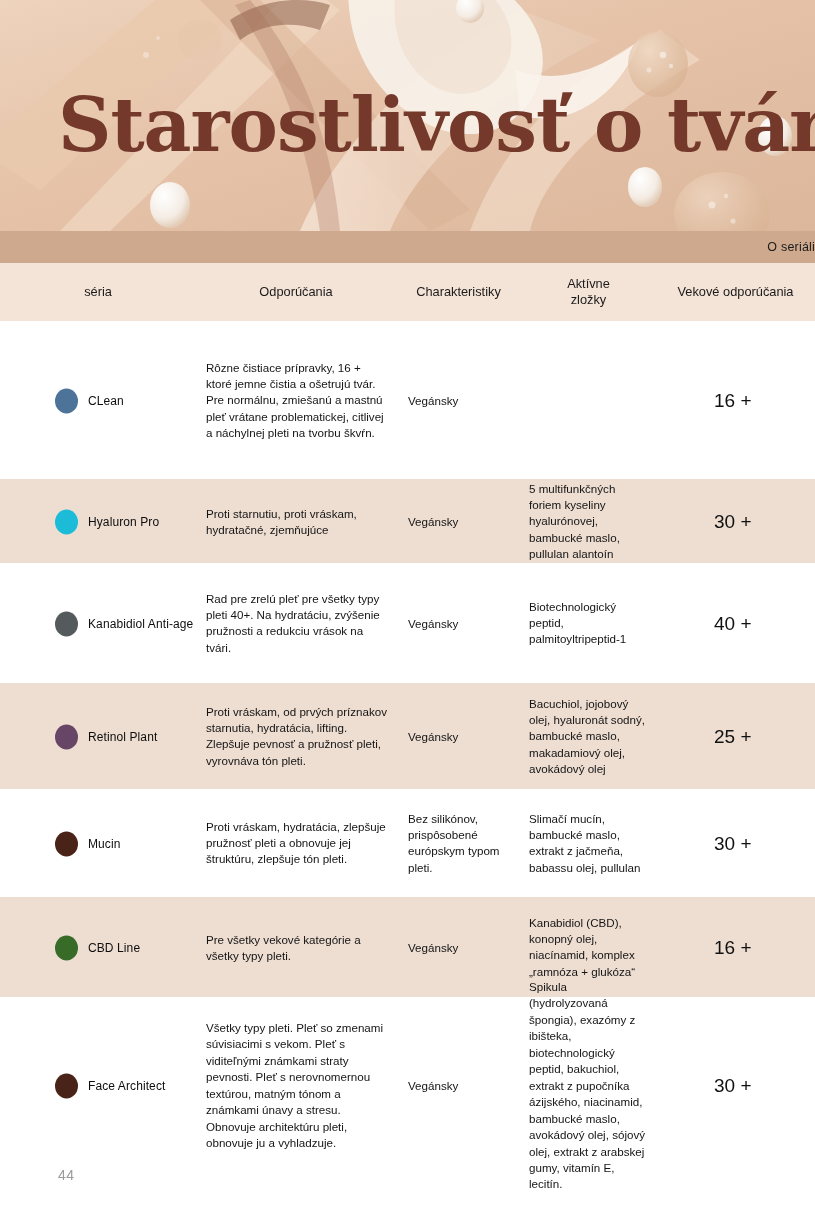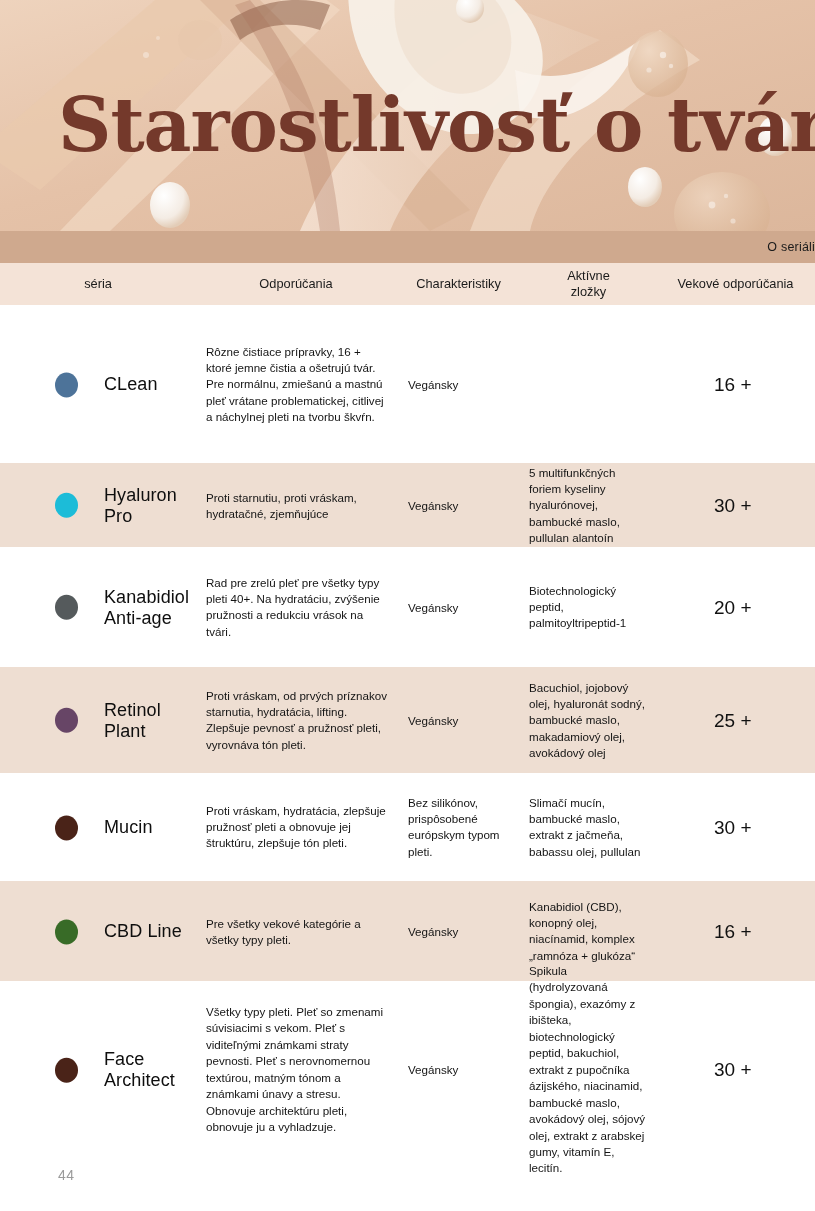--- a/index.html
+++ b/index.html
@@ -38,21 +38,21 @@
     background: #cfa98e;
     display: flex; align-items: center; justify-content: flex-end;
   }
   .band-label {
     font-size: 12.5px; color: #1b1b1b; letter-spacing: .2px;
   }
 
   
   .thead {
     background: #f4e3d7;
-    height: 42px;
+    height: 58px;
     position: relative;
   }
   .row {
     position: relative;
     width: 815px;
     border-top: 1px solid rgba(255,255,255,0);
   }
   .row.odd  { background: #ffffff; }
   .row.even { background: #eeded2; }
 
@@ -84,25 +84,24 @@
   .cell.series-cell {
     display: flex; align-items: center; gap: 10px;
     padding-left: 55px;
   }
   .dot {
     width: 23px; height: 25px;
     border-radius: 50%;
     flex: 0 0 auto;
   }
   .series-name {
-    font-size: 18px;
+    font-size: 12px;
     color: #0e0e0e;
     line-height: 1.18;
     letter-spacing: .1px;
-    margin-left: 16px;
   }
   .cell.rec  { padding-left: 10px; padding-right: 8px; }
   .cell.char { text-align: left; padding-left: 12px; padding-right: 6px; }
   .cell.act  { text-align: left; padding-left: 8px; padding-right: 8px; }
   .cell.age  {
     text-align: left; padding-left: 58px;
     font-size: 19px; color: #111;
   }
 
   .pagenum {
@@ -216,21 +215,21 @@
         <div class="cell age c-age">30 +</div>
       </div>
       <div class="row odd" style="height: 120px;">
         <div class="cell series-cell c-serie">
           <span class="dot" style="background: rgb(85, 90, 92);"></span>
           <span class="series-name">Kanabidiol Anti-age</span>
         </div>
         <div class="cell rec c-rec">Rad pre zrelú pleť pre všetky typy pleti 40+. Na hydratáciu, zvýšenie pružnosti a redukciu vrások na tvári.</div>
         <div class="cell char c-char">Vegánsky</div>
         <div class="cell act c-act">Biotechnologický peptid, palmitoyltripeptid-1</div>
-        <div class="cell age c-age">20 +</div>
+        <div class="cell age c-age">40 +</div>
       </div>
       <div class="row even" style="height: 106px;">
         <div class="cell rec c-rec">Proti vráskam, od prvých príznakov starnutia, hydratácia, lifting. Zlepšuje pevnosť a pružnosť pleti, vyrovnáva tón pleti.</div>
         <div class="cell series-cell c-serie">
           <span class="dot" style="background: rgb(103, 69, 102);"></span>
           <span class="series-name">Retinol Plant</span>
         </div>
         <div class="cell char c-char">Vegánsky</div>
         <div class="cell act c-act">Bacuchiol, jojobový olej, hyaluronát sodný, bambucké maslo, makadamiový olej, avokádový olej</div>
         <div class="cell age c-age">25 +</div>

